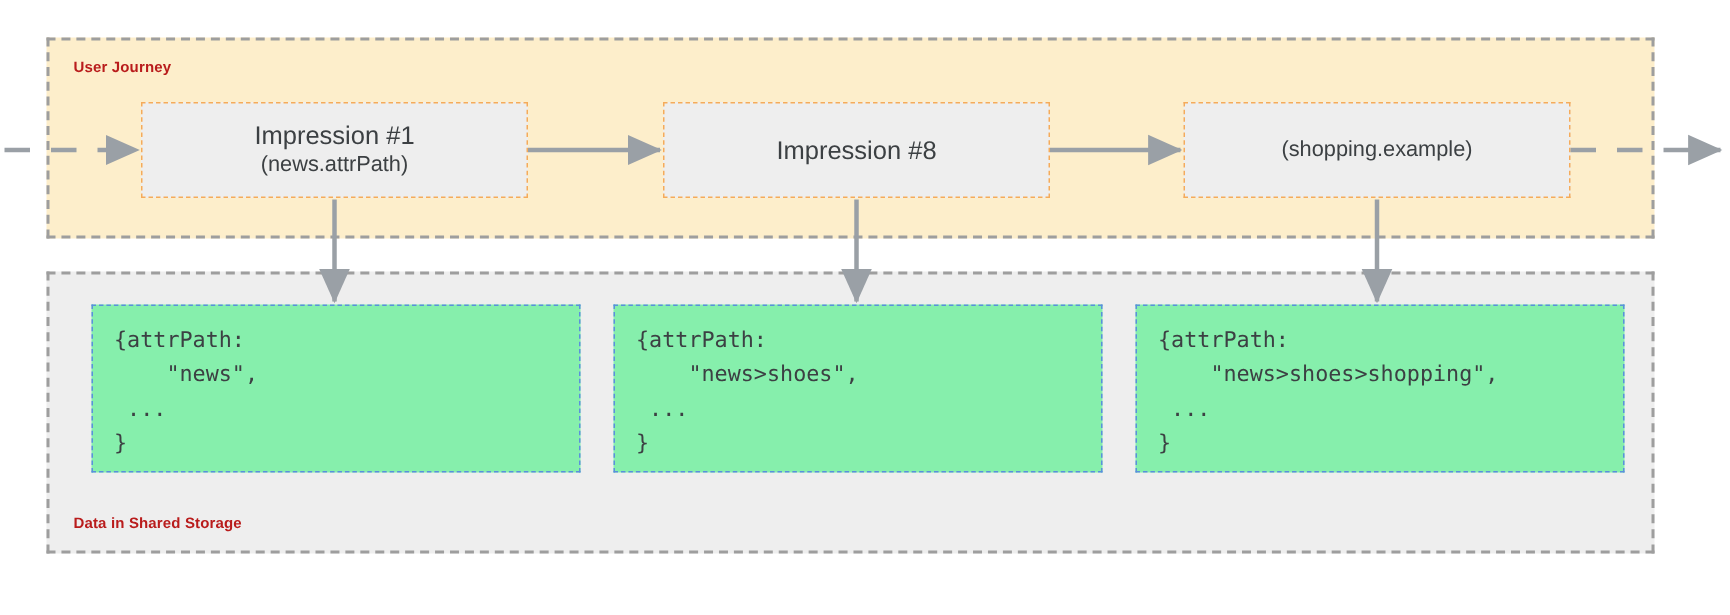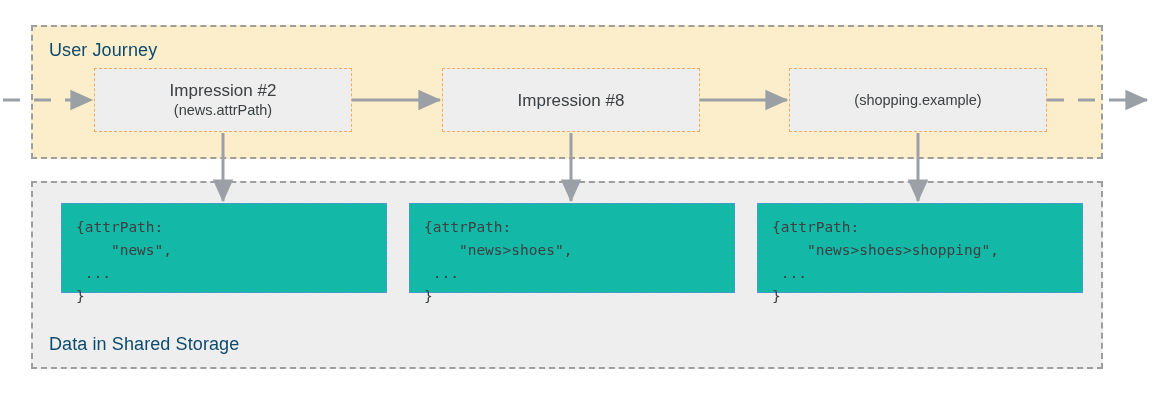--- a/index.html
+++ b/index.html
@@ -40,23 +40,23 @@
     top: 181px;
     width: 1072px;
     height: 188px;
     background: #eeeeee;
     border: 2px dashed #9e9e9e;
     box-sizing: border-box;
   }
 
   .container-label {
     position: absolute;
-    font-size: 18px;
-    font-weight: normal;
-    color: #0c4a6e;
+    font-size: 10px;
+    font-weight: bold;
+    color: #b91c1c;
     letter-spacing: 0.1px;
     white-space: nowrap;
   }
   .journey-label { left: 16px; top: 13px; }
   .storage-label { left: 16px; bottom: 12px; }
 
   
   .impression-box {
     position: absolute;
     top: 68px;
@@ -82,22 +82,22 @@
   }
 
   #imp-1 { left: 94px;  width: 258px; }
   #imp-2 { left: 442px; width: 258px; }
   #imp-3 { left: 789px; width: 258px; }
 
   
   .data-box {
     position: absolute;
     top: 203px;
-    height: 90px;
-    background: #14b8a6;
+    height: 112px;
+    background: #86efac;
     border: 1.5px dashed #5b8fdd;
     box-sizing: border-box;
     padding: 12px 0 0 14px;
   }
   .data-box pre {
     margin: 0;
     font-family: "DejaVu Sans Mono", "Liberation Mono", monospace;
     font-size: 14.5px;
     line-height: 23px;
     color: #3c4043;
@@ -124,21 +124,21 @@
 
   <div class="journey-container">
     <div class="container-label journey-label">User Journey</div>
   </div>
 
   <div class="storage-container">
     <div class="container-label storage-label">Data in Shared Storage</div>
   </div>
 
   <div class="impression-box" id="imp-1">
-    <div class="imp-title">Impression #2</div>
+    <div class="imp-title">Impression #1</div>
     <div class="imp-sub">(news.attrPath)</div>
   </div>
   <div class="impression-box" id="imp-2">
     <div class="imp-title">Impression #8</div>
   </div>
   <div class="impression-box" id="imp-3">
     <div class="imp-sub">(shopping.example)</div>
   </div>
 
   <div class="data-box" id="data-1">

